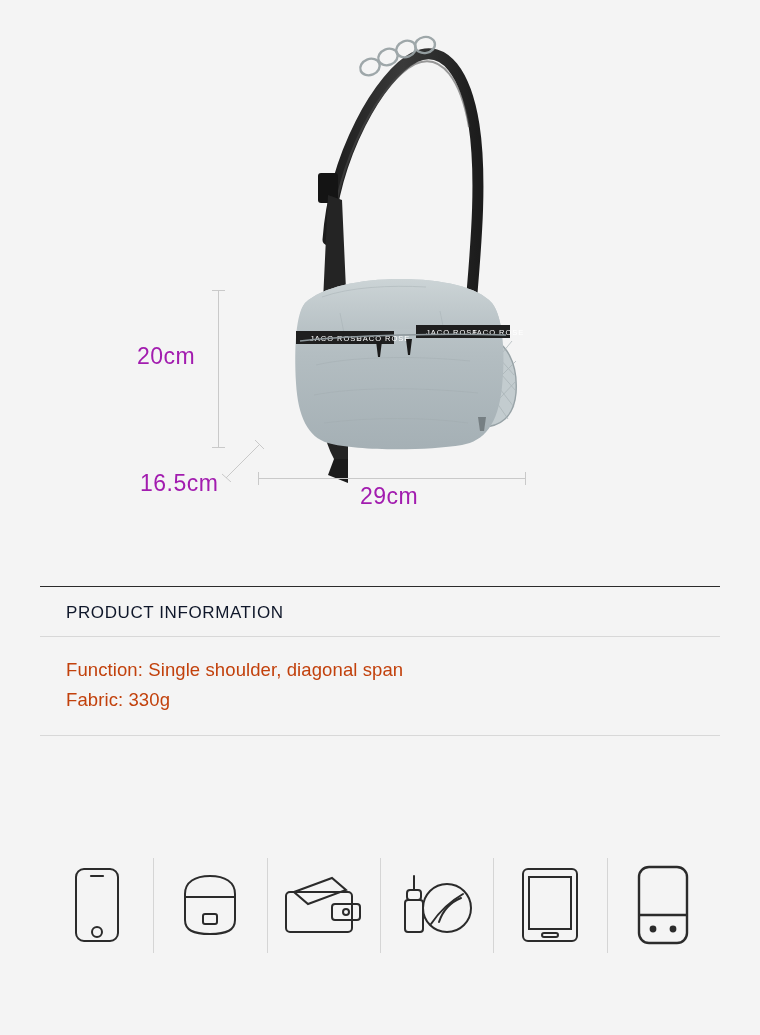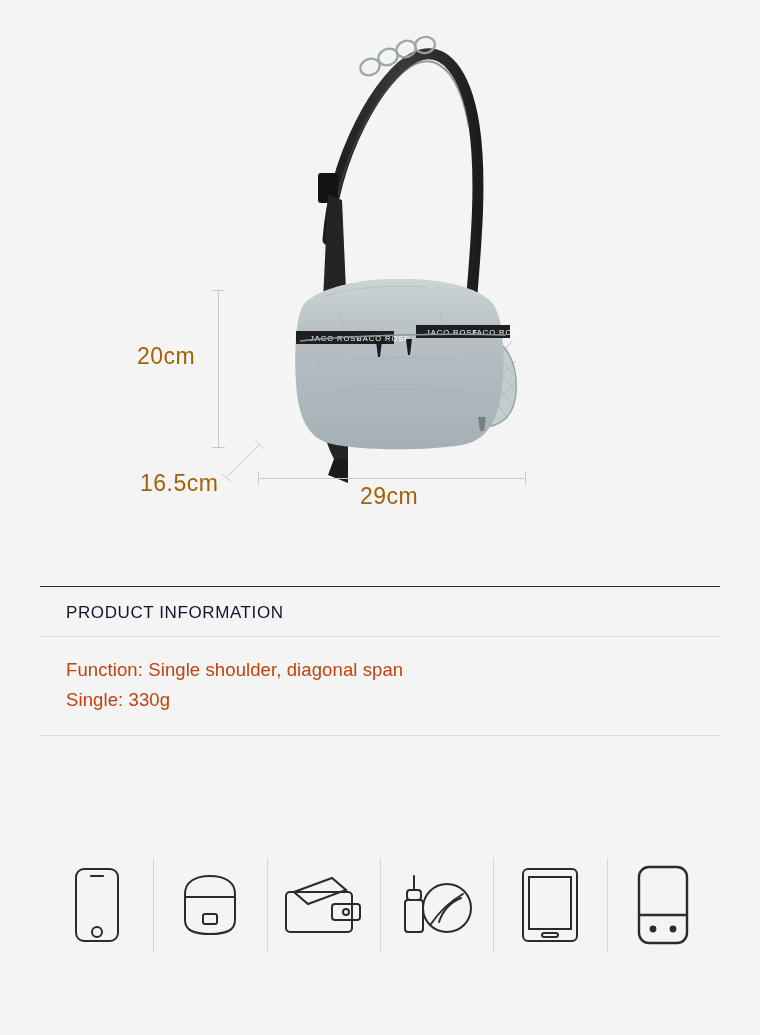--- a/index.html
+++ b/index.html
@@ -29,21 +29,21 @@
     position: absolute;
     left: 230px;
     top: 35px;
     width: 320px;
     height: 450px;
   }
 
   
   .dim-label {
     position: absolute;
-    color: #a16207;
+    color: #a21caf;
     font-size: 23px;
     letter-spacing: 0.5px;
     font-family: "Liberation Sans", sans-serif;
   }
   .dim-h { left: 137px; top: 343px; }
   .dim-d { left: 140px; top: 470px; }
   .dim-w { left: 360px; top: 483px; }
 
   
   .rule-v {
@@ -259,21 +259,21 @@
   <div class="dim-label dim-d">16.5cm</div>
   <div class="dim-label dim-w">29cm</div>
 </div>
 
 <div class="info-section">
   <div class="hr-dark"></div>
   <div class="info-title">PRODUCT INFORMATION</div>
   <div class="hr"></div>
   <div class="info-body">
     <div class="info-line">Function: Single shoulder, diagonal span</div>
-    <div class="info-line">Single: 330g</div>
+    <div class="info-line">Fabric: 330g</div>
   </div>
   <div class="hr"></div>
 </div>
 
 <div class="icon-strip">
 
   <div class="icon-cell">
     <span>
       <svg width="46" height="76" viewBox="0 0 46 76" fill="none" stroke="#2b2b2b" stroke-width="2">
         <rect x="2" y="2" width="42" height="72" rx="8"></rect>

